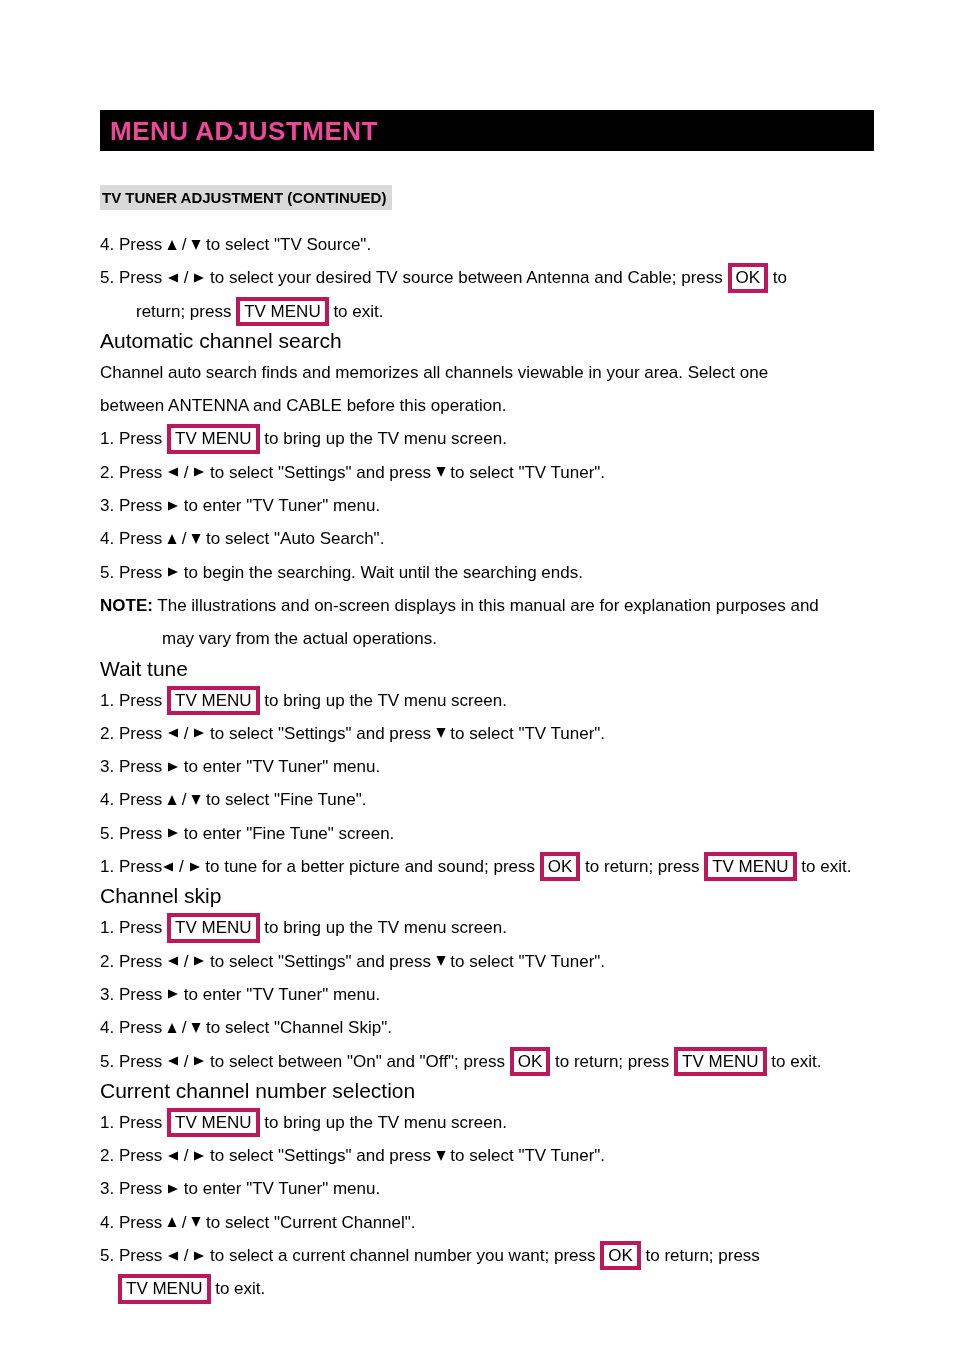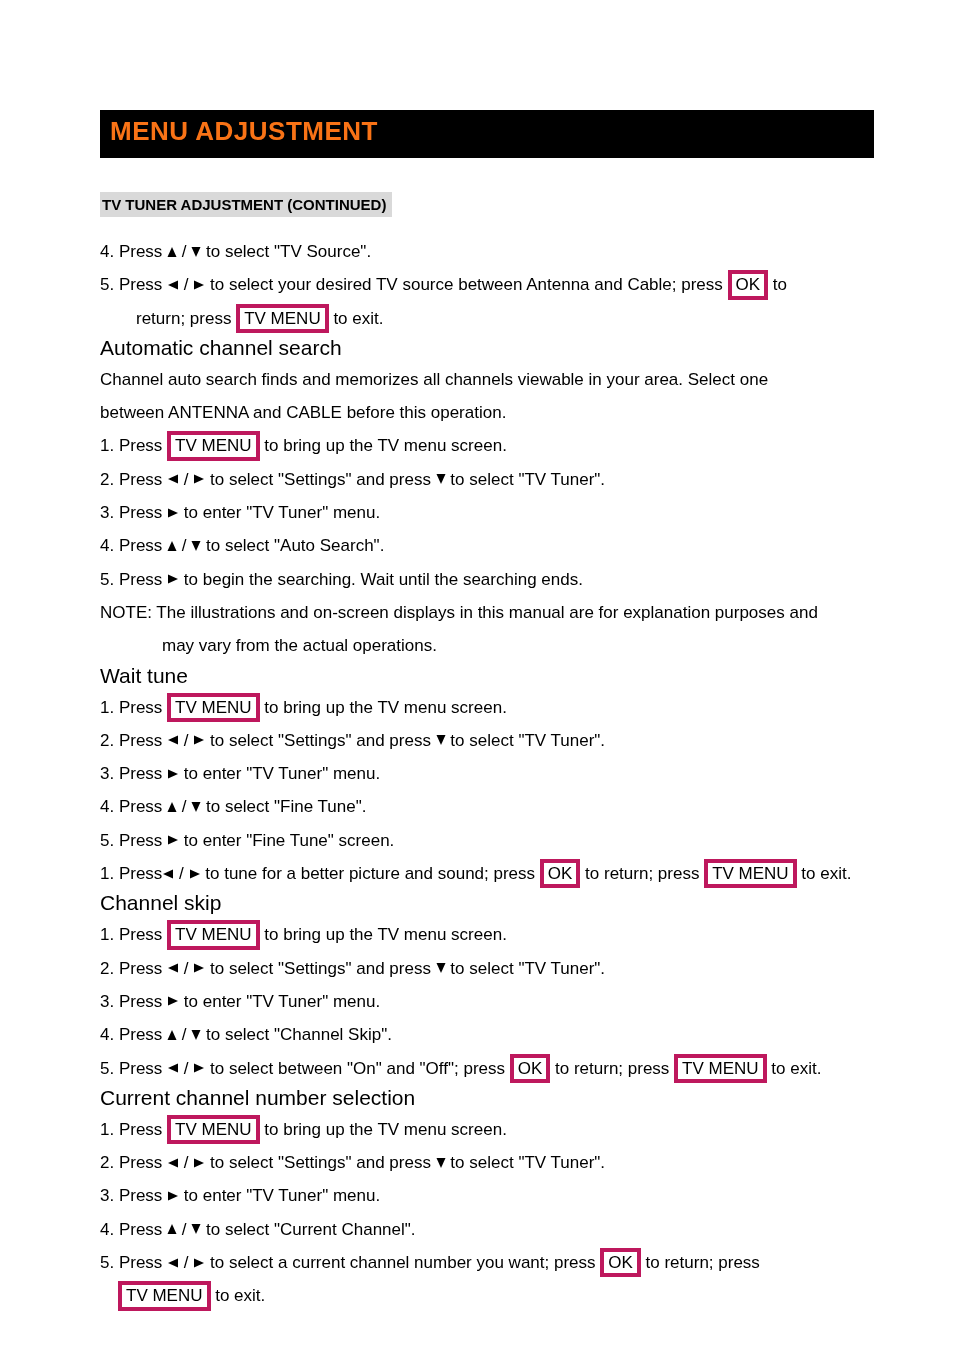--- a/index.html
+++ b/index.html
@@ -8,24 +8,24 @@
     background: #fff;
     font-family: Arial, Helvetica, sans-serif;
     color: #000;
     width: 954px;
   }
   .page {
     padding: 110px 80px 40px 100px;
   }
   .title-bar {
     background: #000;
-    color: #f97316;
+    color: #ec4899;
     font-weight: 900;
     font-size: 26px;
-    padding: 6px 10px 11px 10px;
+    padding: 6px 10px 4px 10px;
     letter-spacing: 0.5px;
   }
   .subheading {
     display: inline-block;
     background: #d9d9d9;
     font-weight: bold;
     font-size: 15px;
     padding: 4px 6px 4px 2px;
     margin-top: 34px;
     margin-bottom: 18px;
@@ -116,21 +116,21 @@
         </svg></span><span> / </span><span class="arrow down-arrow"><svg width="10" height="12" viewBox="0 0 10 12">
           <polygon points="5,11 9.5,1 0.5,1" fill="#000"></polygon>
         </svg></span><span> to select "Auto Search".</span>
   </div>
   <div class="line">
     <span>5. Press </span><span class="arrow right-arrow"><svg width="12" height="10" viewBox="0 0 12 10">
           <polygon points="11,5 1,0.5 1,9.5" fill="#000"></polygon>
         </svg></span><span> to begin the searching. Wait until the searching ends.</span>
   </div>
   <div class="line">
-    <span style="font-weight:normal">NOTE:</span><span> The illustrations and on-screen displays in this manual are for explanation purposes and</span>
+    <span style="font-weight:bold">NOTE:</span><span> The illustrations and on-screen displays in this manual are for explanation purposes and</span>
   </div>
   <div class="line indent2">may vary from the actual operations.</div>
 
   
   <div class="section-title">Wait tune</div>
   <div class="line">
     <span>1. Press </span><span class="boxed">TV MENU</span><span> to bring up the TV menu screen.</span>
   </div>
   <div class="line">
     <span>2. Press </span><span class="arrow left-arrow"><svg width="12" height="10" viewBox="0 0 12 10">

